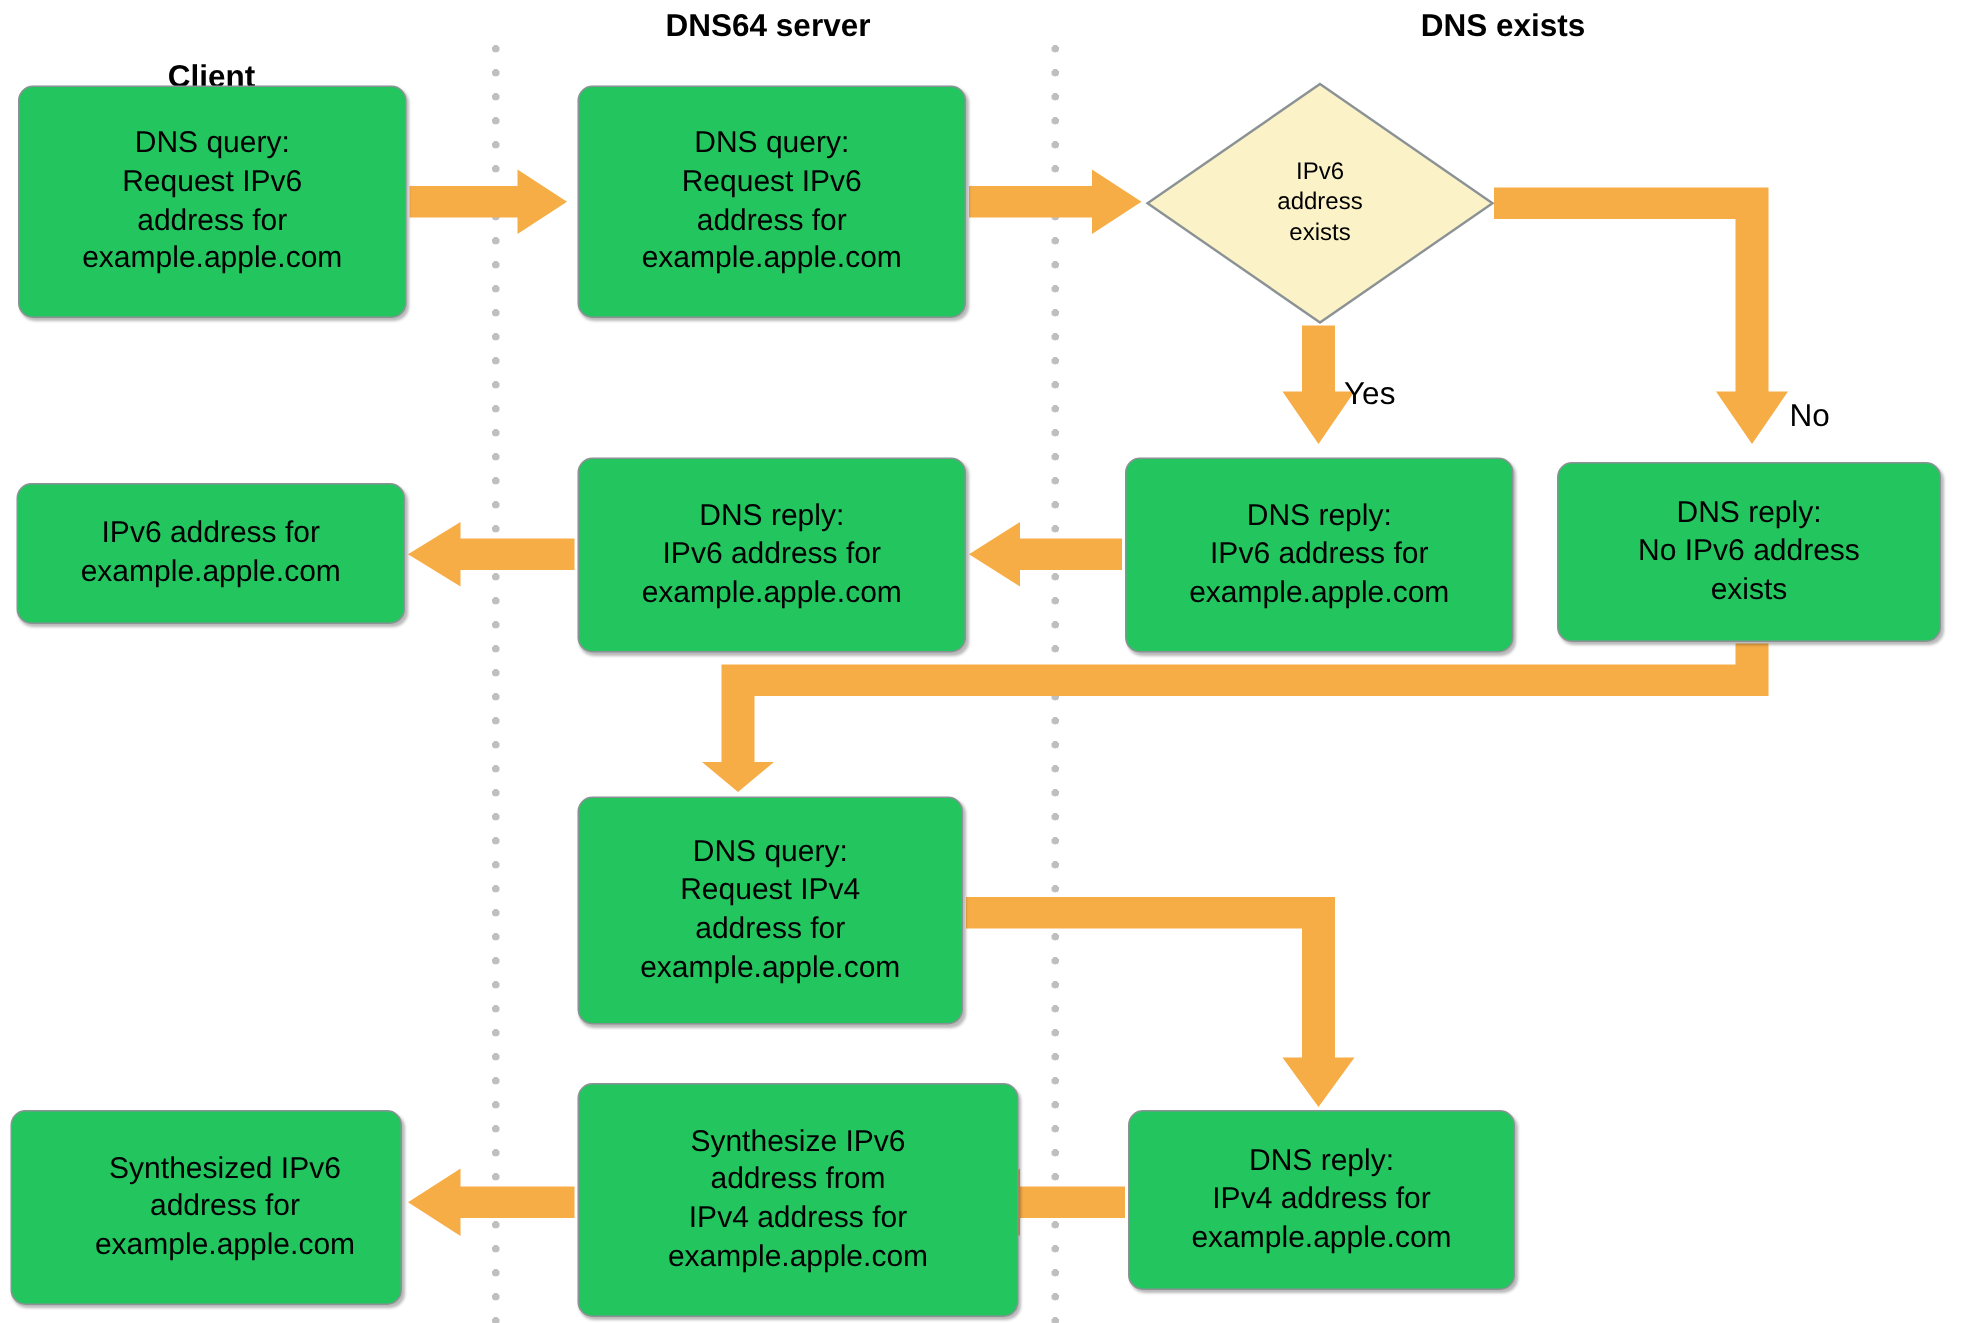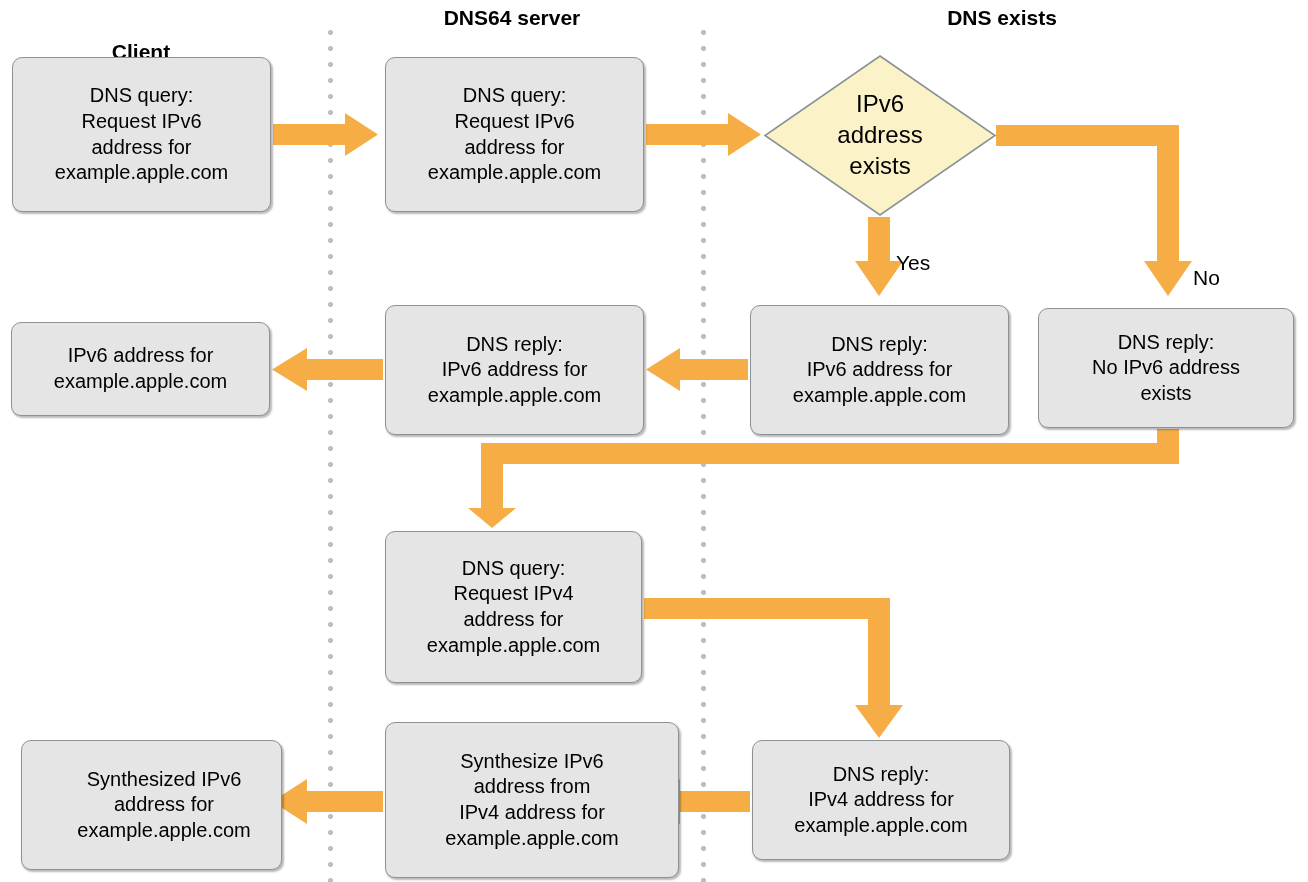--- a/index.html
+++ b/index.html
@@ -29,21 +29,21 @@
     width: 5px;
     top: 30px;
     bottom: 0;
     background-image: radial-gradient(circle at 2.5px 2.5px, #bfbfbf 2.4px, rgba(0,0,0,0) 2.6px);
     background-size: 5px 16px;
     background-repeat: repeat-y;
   }
   .node {
     position: absolute;
     box-sizing: border-box;
-    background: #e5e5e5;
+    background: #22c55e;
     border: 1.5px solid #8b9295;
     border-radius: 10px;
     box-shadow: 1.5px 2px 2px rgba(0,0,0,0.28);
     display: flex;
     align-items: center;
     justify-content: center;
     text-align: center;
     font-size: 20px;
     line-height: 1.28;
     color: #000000;
@@ -55,21 +55,21 @@
   }
   .diamond-wrap svg { display: block; overflow: visible; }
   .diamond-label {
     position: absolute;
     left: 0; top: 0;
     width: 100%; height: 100%;
     display: flex;
     align-items: center;
     justify-content: center;
     text-align: center;
-    font-size: 24px;
+    font-size: 16px;
     line-height: 1.28;
     color: #000000;
     white-space: pre-line;
     pointer-events: none;
   }
   .edge-label {
     position: absolute;
     font-size: 21px;
     color: #000000;
     white-space: nowrap;
@@ -160,20 +160,20 @@
 
   <div class="node" style="left:752px; top:740px; width:258px; height:120px;">DNS reply:
 IPv4 address for
 example.apple.com</div>
 
   <div class="node" style="left:385px; top:722px; width:294px; height:156px;">Synthesize IPv6
 address from
 IPv4 address for
 example.apple.com</div>
 
-  <div class="node" style="left:21px; top:740px; width:261px; height:130px;padding-left:31px;">Synthesized IPv6
+  <div class="node" style="left:7px; top:740px; width:261px; height:130px;padding-left:31px;">Synthesized IPv6
 address for
 example.apple.com</div>
 
   <div class="edge-label" style="left:896px; top:227px;">Yes</div>
   <div class="edge-label" style="left:1193px; top:242px;">No</div>
 
 </div>
 
 </body></html>

